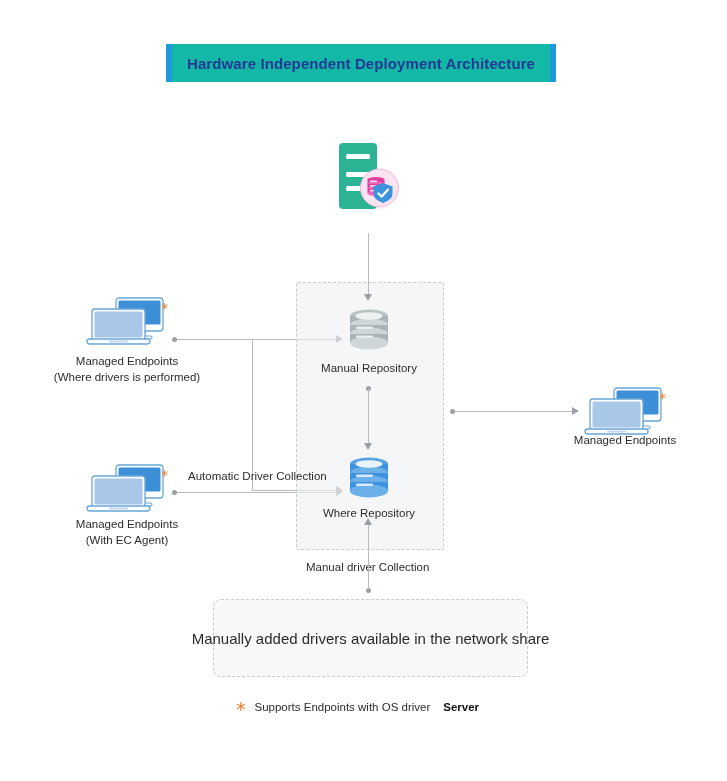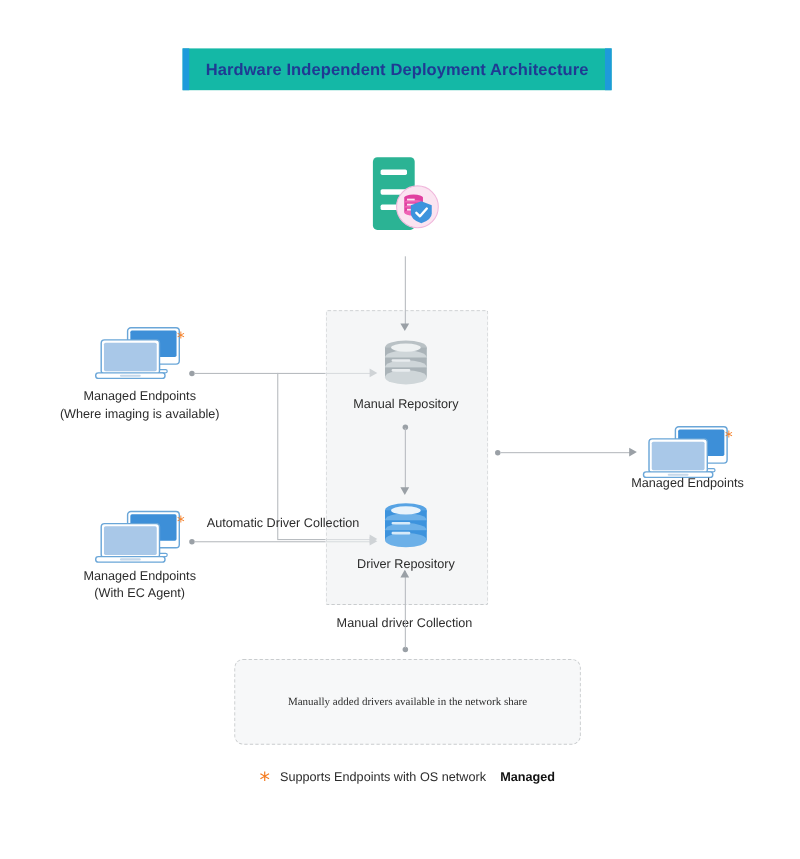--- a/index.html
+++ b/index.html
@@ -46,21 +46,21 @@
   }
 
   
   #network-share-box{
     left:213px;top:599px;width:313px;height:76px;
     background:#f7f8f9;
     border:1px dashed #c9ccce;
     border-radius:8px;
     display:flex;align-items:center;justify-content:center;
   }
-  #network-share-box .lbl{font-size:10px;color:#2b2b2b;font-family:Liberation Serif, serif;}
+  #network-share-box .lbl{font-size:15px;color:#2b2b2b;}
 
   
   .line-h{position:absolute;height:1px;background:#b8bcc0;}
   .line-v{position:absolute;width:1px;background:#b8bcc0;}
   .dot{position:absolute;width:5px;height:5px;border-radius:50%;background:#9aa0a6;}
   .arrow-r{
     position:absolute;width:0;height:0;
     border-top:4.5px solid transparent;border-bottom:4.5px solid transparent;
     border-left:7px solid #9aa0a6;
   }
@@ -164,38 +164,38 @@
       <ellipse cx="23" cy="18" rx="19" ry="6.5" fill="#6cb0e8"></ellipse>
       <rect x="4" y="18" width="38" height="9" fill="#3d93dd"></rect>
       <ellipse cx="23" cy="27" rx="19" ry="6.5" fill="#6cb0e8"></ellipse>
       <rect x="4" y="27" width="38" height="9" fill="#3d93dd"></rect>
       <ellipse cx="23" cy="36" rx="19" ry="6.5" fill="#6cb0e8"></ellipse>
       <ellipse cx="23" cy="9" rx="13.5" ry="3.8" fill="#e9f3fb"></ellipse>
       <rect x="10" y="19.5" width="17" height="2.4" rx="1" fill="#d6eaf9"></rect>
       <rect x="10" y="28.5" width="17" height="2.4" rx="1" fill="#d6eaf9"></rect>
     </svg>
   </div>
-  <div class="abs lbl" style="left:294px;top:506px;width:150px;">Driver Repository</div>
+  <div class="abs lbl" style="left:294px;top:506px;width:150px;">Where Repository</div>
 
   <div class="abs" style="left:85px;top:296px;width:85px;height:52px;">
     <svg width="85" height="52" viewBox="0 0 85 52">
       <rect x="31" y="2" width="47" height="33" rx="3" fill="#ffffff" stroke="#6aa6d8" stroke-width="1.3"></rect>
       <rect x="33.5" y="4.5" width="42" height="24" rx="1.5" fill="#3d8fd8"></rect>
       <rect x="49" y="35" width="11" height="5" fill="#ffffff" stroke="#6aa6d8" stroke-width="1.1"></rect>
       <rect x="42" y="40" width="25" height="3" rx="1.4" fill="#ffffff" stroke="#6aa6d8" stroke-width="1.1"></rect>
       <rect x="7" y="13" width="53" height="31" rx="3" fill="#ffffff" stroke="#6aa6d8" stroke-width="1.3"></rect>
       <rect x="9.5" y="15.5" width="48" height="26" rx="1.5" fill="#a9c8e8"></rect>
       <rect x="2" y="43" width="63" height="5" rx="2.4" fill="#ffffff" stroke="#6aa6d8" stroke-width="1.3"></rect>
       <rect x="24" y="44.6" width="19" height="2" rx="1" fill="#c5d8ea"></rect>
     </svg>
   </div>
   <div class="ep-ast" style="left:161px;top:303px;">*</div>
   <div class="abs lbl two" style="left:27px;top:354px;width:200px;">
     <div>Managed Endpoints</div>
-    <div>(Where imaging is available)</div>
+    <div>(Where drivers is performed)</div>
   </div>
 
   <div class="dot" style="left:172px;top:337px;"></div>
   <div class="line-h" style="left:177px;top:339px;width:119px;"></div>
   <div class="line-h pale" style="left:296px;top:339px;width:42px;"></div>
   <div class="arrow-r pale" style="left:336px;top:334.5px;"></div>
 
   <div class="line-v" style="left:252px;top:339px;height:151px;"></div>
   <div class="line-h" style="left:252px;top:490px;width:44px;"></div>
   <div class="line-h pale" style="left:296px;top:490px;width:42px;"></div>
@@ -248,17 +248,17 @@
   <div class="dot" style="left:366px;top:588px;"></div>
   <div class="line-v" style="left:368px;top:519px;height:70px;"></div>
   <div class="arrow-u" style="left:364px;top:518px;"></div>
 
   <div class="abs" id="network-share-box">
     <div class="lbl">Manually added drivers available in the network share</div>
   </div>
 
   <div class="abs" id="legend">
     <span class="ast">*</span>
-    <span class="txt">Supports Endpoints with OS network</span>
-    <span class="bold">Managed</span>
+    <span class="txt">Supports Endpoints with OS driver</span>
+    <span class="bold">Server</span>
   </div>
 
 </div>
 
 </body></html>

